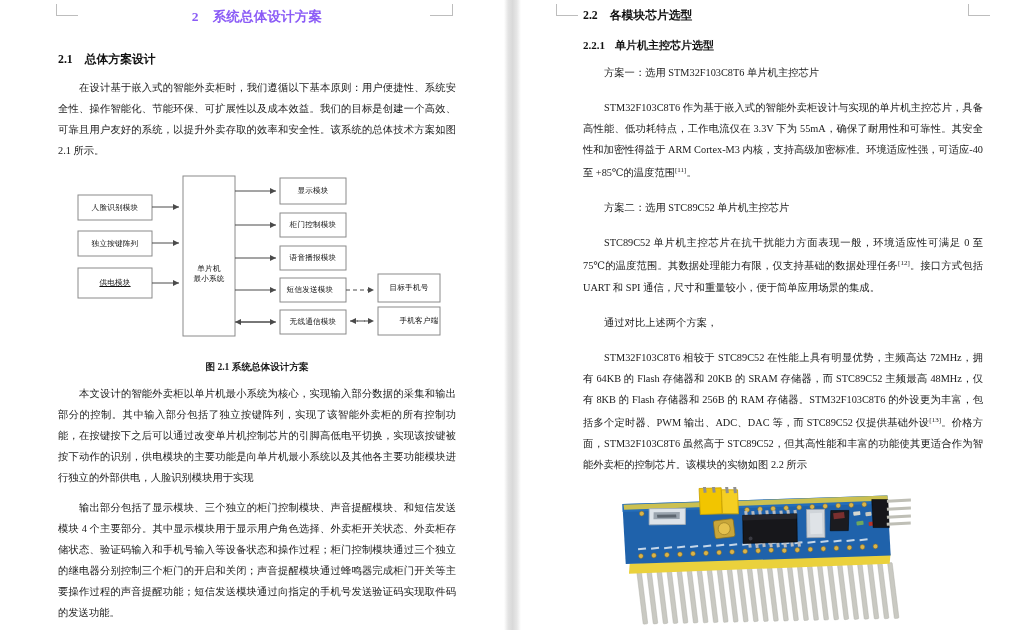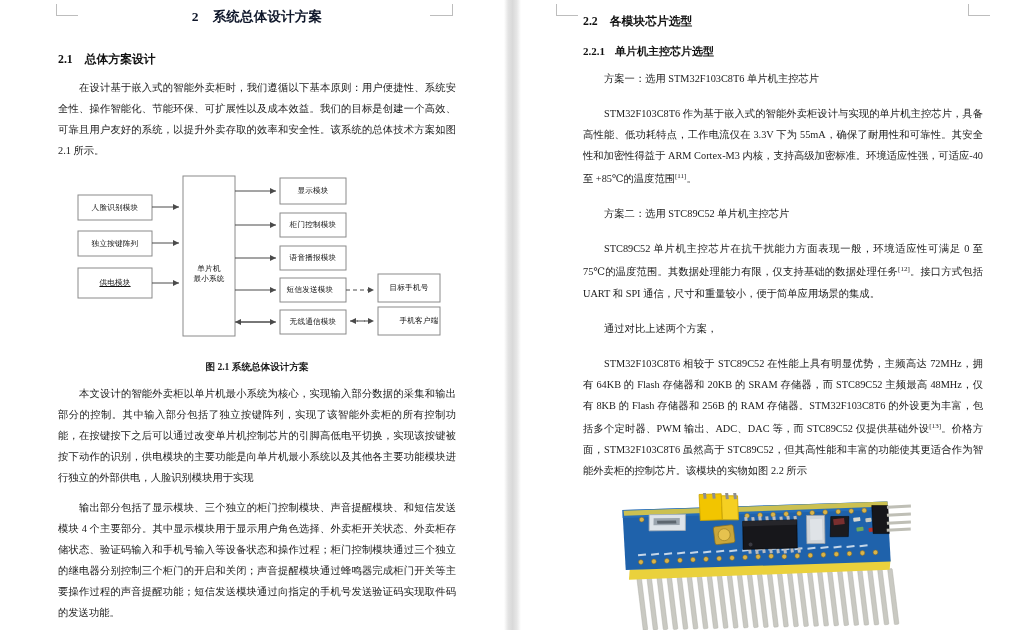--- a/index.html
+++ b/index.html
@@ -42,21 +42,21 @@
   .page-body-left  { position:absolute; left: 58px; top: 0; width: 398px; }
   .page-body-right { position:absolute; left: 62px; top: 0; width: 400px; }
 
   
   .chapter-title {
     text-align: center;
     font-size: 13.5px;
     font-weight: bold;
     letter-spacing: 0.2px;
     margin: 8px 0 0 0;
-    color: #0f172a;
+    color: #8b5cf6;
   }
   .chapter-title .num { margin-right: 14px; }
 
   .h2 {
     font-size: 11.8px;
     font-weight: bold;
     color: #111;
     margin: 26px 0 0 0;
   }
   .h2 .num { margin-right: 12px; }
@@ -215,21 +215,21 @@
       <p class="body">输出部分包括了显示模块、三个独立的柜门控制模块、声音提醒模块、和短信发送模块 4 个主要部分。其中显示模块用于显示用户角色选择、外卖柜开关状态、外卖柜存储状态、验证码输入和手机号输入等设备状态和操作过程；柜门控制模块通过三个独立的继电器分别控制三个柜门的开启和关闭；声音提醒模块通过蜂鸣器完成柜门开关等主要操作过程的声音提醒功能；短信发送模块通过向指定的手机号发送验证码实现取件码的发送功能。</p>
 
     </div>
   </div>
 
   <div class="gutter"></div>
 
   <div class="page page-right">
     <div class="page-body-right">
 
-      <div class="h2" style="margin-top:14px;">
+      <div class="h2" style="margin-top:8px;">
         <span class="num">2.2</span><span>各模块芯片选型</span>
       </div>
 
       <div class="h3">
         <span class="num">2.2.1</span><span>单片机主控芯片选型</span>
       </div>
 
       <p class="body">方案一：选用 STM32F103C8T6 单片机主控芯片</p>
       <p class="body tight"><span>STM32F103C8T6 作为基于嵌入式的智能外卖柜设计与实现的单片机主控芯片，具备高性能、低功耗特点，工作电流仅在 3.3V 下为 55mA，确保了耐用性和可靠性。其安全性和加密性得益于 ARM Cortex-M3 内核，支持高级加密标准。环境适应性强，可适应-40 至 +85℃的温度范围</span><sup class="ref">[11]</sup><span>。</span></p>
 

